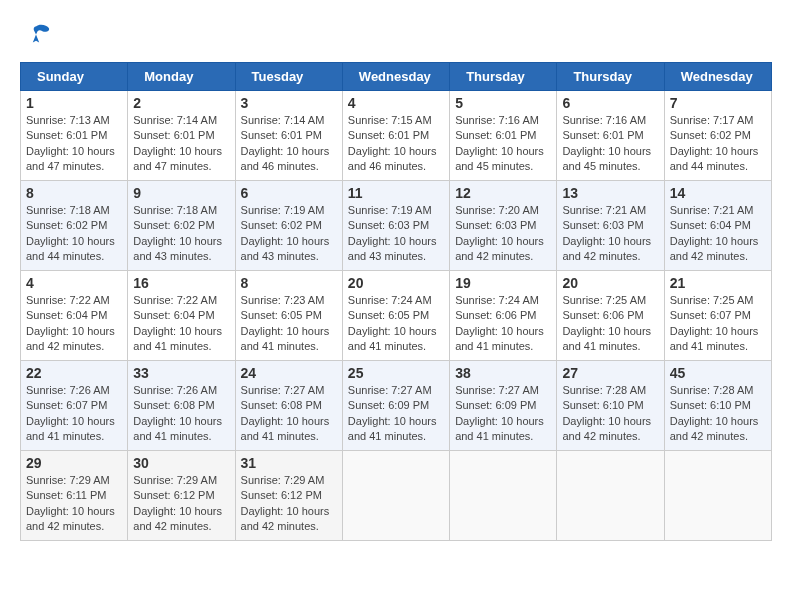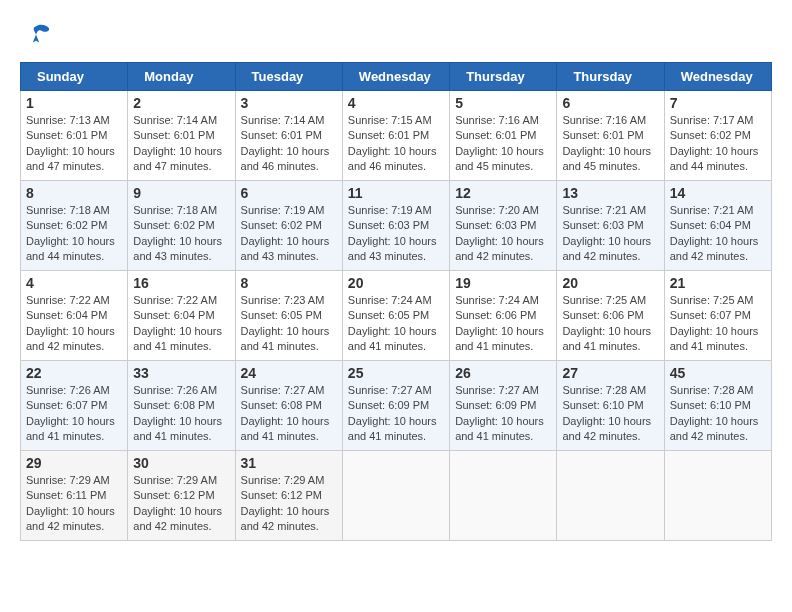--- a/index.html
+++ b/index.html
@@ -224,21 +224,21 @@
         </td>
         <td>
           <span class="day-num">24</span>
           <div class="day-info">Sunrise: 7:27 AM<br>Sunset: 6:08 PM<br>Daylight: 10 hours and 41 minutes.</div>
         </td>
         <td>
           <span class="day-num">25</span>
           <div class="day-info">Sunrise: 7:27 AM<br>Sunset: 6:09 PM<br>Daylight: 10 hours and 41 minutes.</div>
         </td>
         <td>
-          <span class="day-num">26</span>
+          <span class="day-num">38</span>
           <div class="day-info">Sunrise: 7:27 AM<br>Sunset: 6:09 PM<br>Daylight: 10 hours and 41 minutes.</div>
         </td>
         <td>
           <span class="day-num">27</span>
           <div class="day-info">Sunrise: 7:28 AM<br>Sunset: 6:10 PM<br>Daylight: 10 hours and 42 minutes.</div>
         </td>
         <td>
           <span class="day-num">45</span>
           <div class="day-info">Sunrise: 7:28 AM<br>Sunset: 6:10 PM<br>Daylight: 10 hours and 42 minutes.</div>
         </td>

